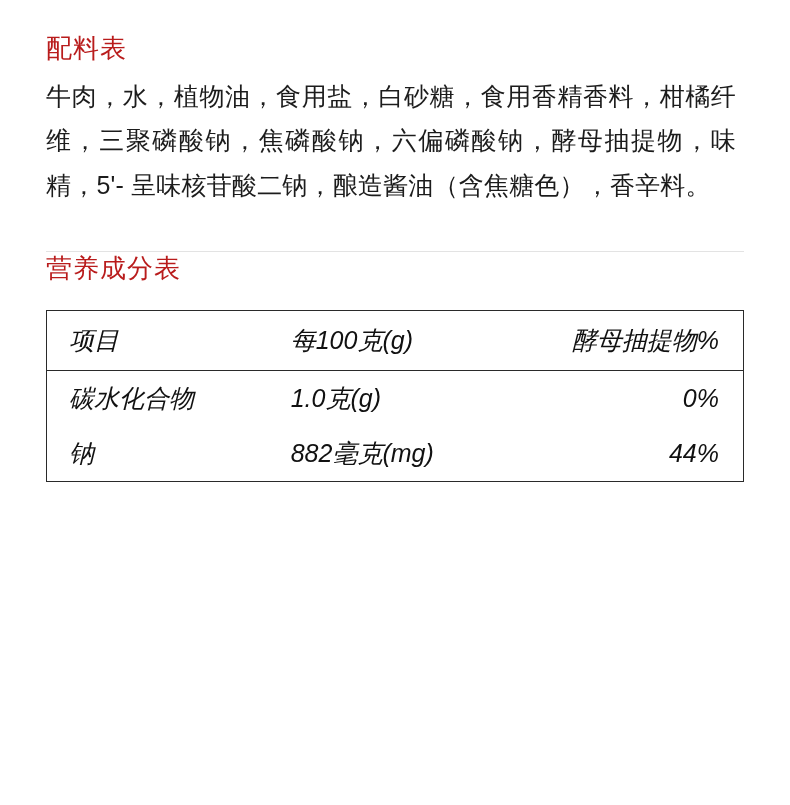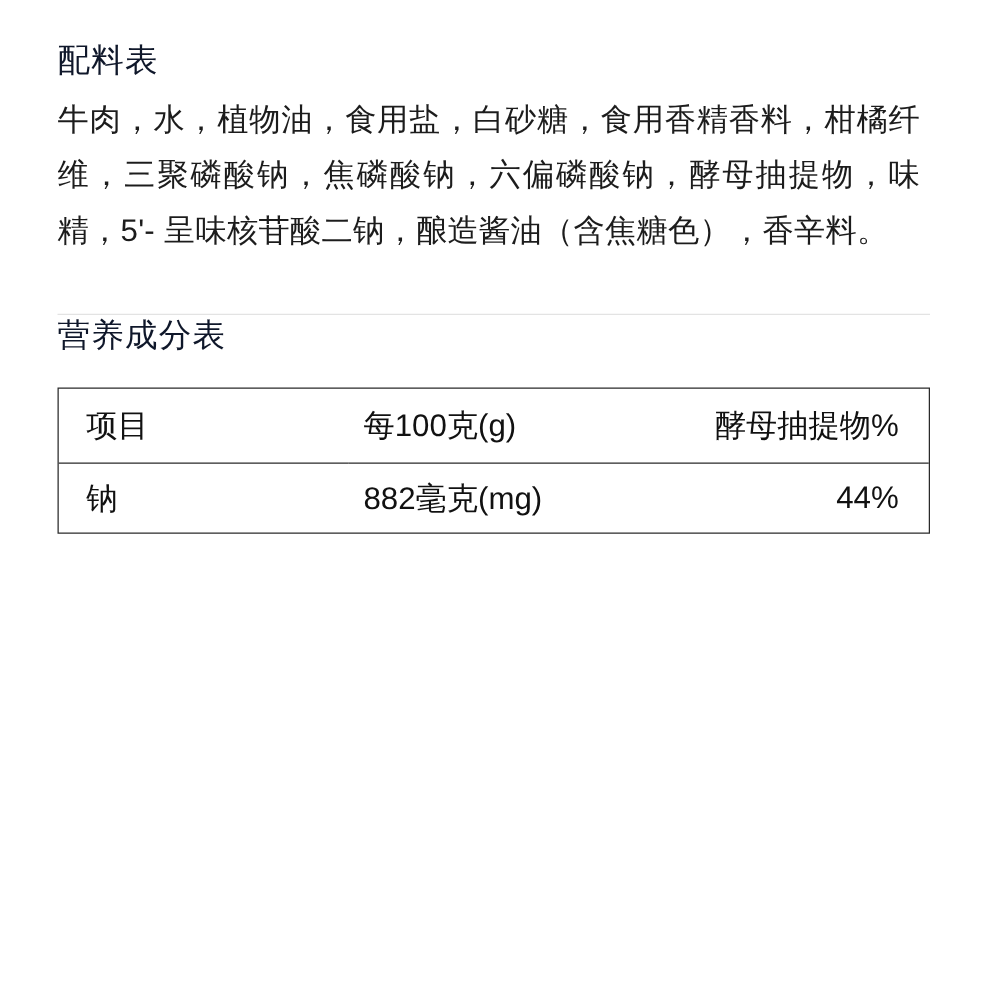--- a/index.html
+++ b/index.html
@@ -16,21 +16,21 @@
   }
   .page {
     width: 790px;
     height: 805px;
     box-sizing: border-box;
     padding: 24px 46px 0 46px;
     position: relative;
   }
   .section-title {
     font-size: 26px;
-    color: #0f172a;
+    color: #b91c1c;
     font-weight: 400;
     letter-spacing: 1px;
     margin: 0;
     line-height: 1.3;
   }
   .ingredients-title {
     padding-top: 8px;
   }
   .ingredients-body {
     margin-top: 8px;
@@ -50,20 +50,21 @@
   }
   .table-wrap {
     margin-top: 24px;
     border: 1px solid #2a2a2a;
     box-sizing: border-box;
   }
   table.nutrition {
     width: 100%;
     border-collapse: collapse;
     table-layout: fixed;
+    font-style: italic;
   }
   table.nutrition td {
     font-size: 25px;
     color: #111111;
     padding: 11px 12px;
     vertical-align: middle;
   }
   table.nutrition tr.head td {
     border-bottom: 1px solid #2a2a2a;
     padding-top: 13px;
@@ -99,20 +100,25 @@
 
   <div class="table-wrap">
     <table class="nutrition">
       <tbody id="nutrition-body">
         <tr class="head">
           <td class="c-item">项目</td>
           <td class="c-per">每100克(g)</td>
           <td class="c-nrv">酵母抽提物%</td>
         </tr>
           <tr>
+            <td class="c-item">碳水化合物</td>
+            <td class="c-per">1.0克(g)</td>
+            <td class="c-nrv">0%</td>
+          </tr>
+          <tr>
             <td class="c-item">钠</td>
             <td class="c-per">882毫克(mg)</td>
             <td class="c-nrv">44%</td>
           </tr>
         </tbody>
     </table>
   </div>
 
 </div>
 

